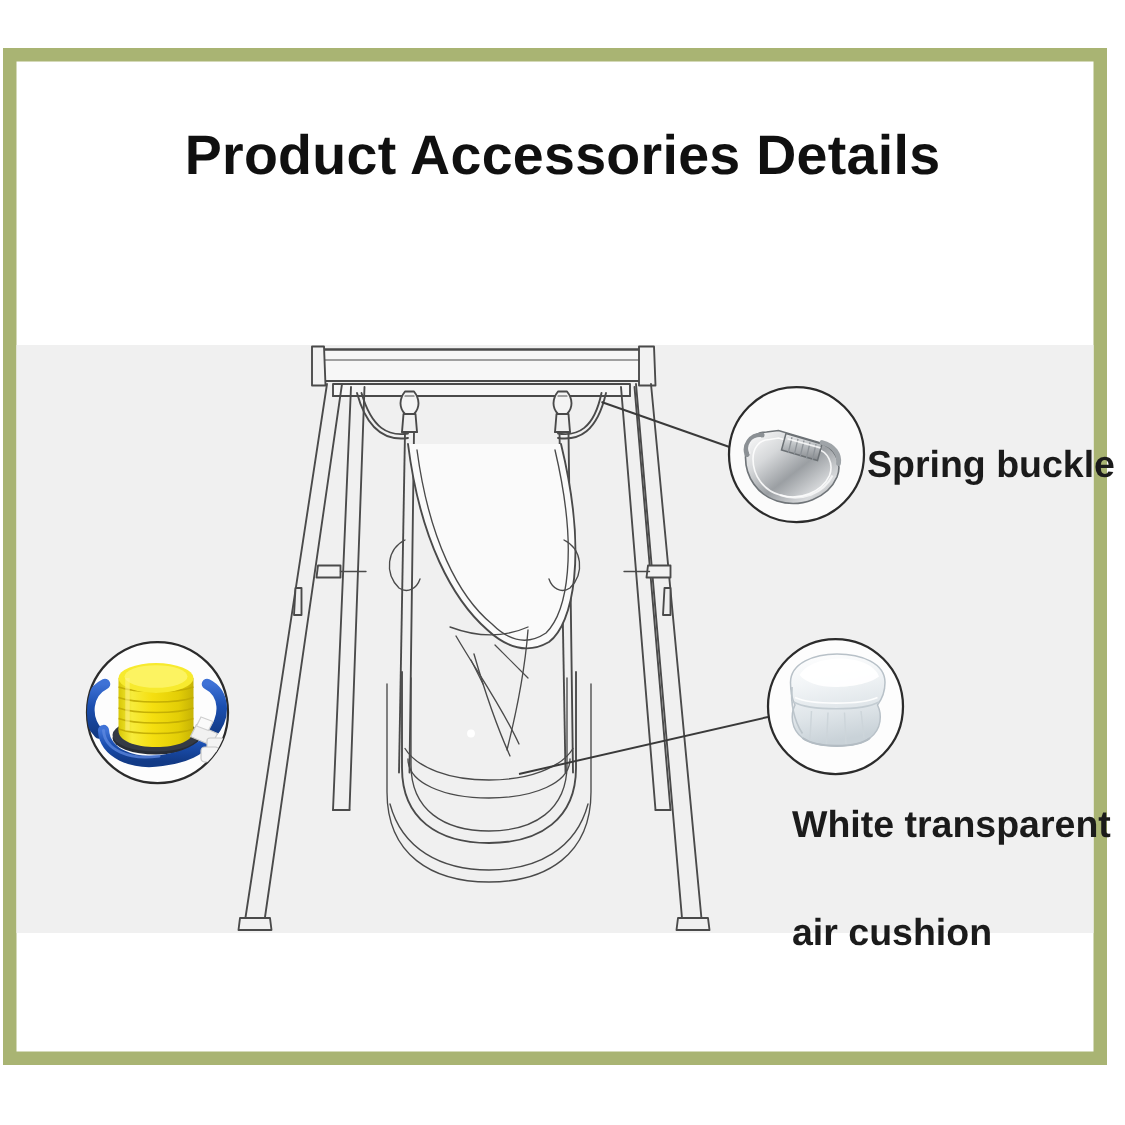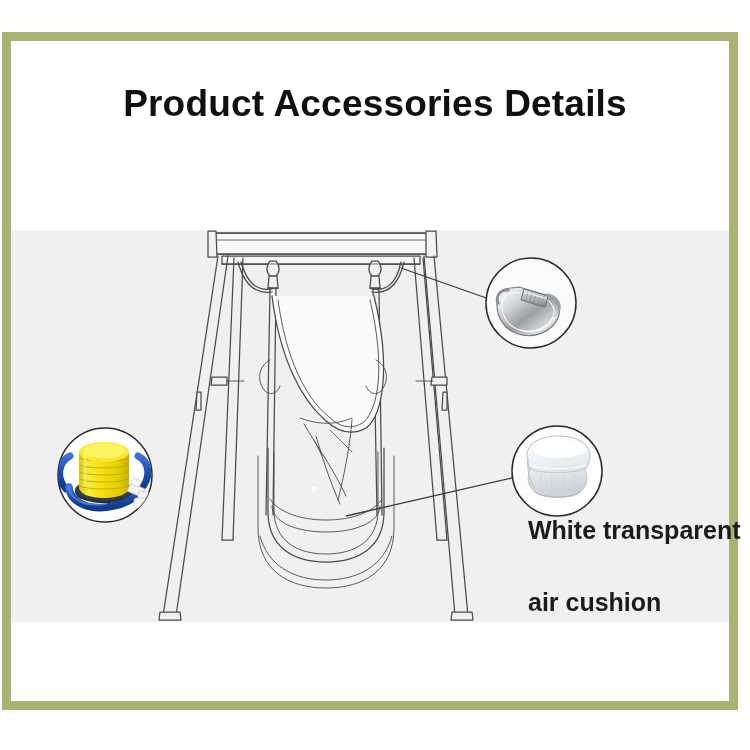--- a/index.html
+++ b/index.html
@@ -63,21 +63,21 @@
   .label {
     position: absolute;
     color: #1b1b1b;
     font-size: 25px;
     font-weight: 600;
     white-space: nowrap;
     line-height: 44px;
   }
   #label-spring  { left: 578px; top: 288px; }
   #label-inflator{ left: 55px;  top: 528px; }
-  #label-cushion { left: 528px; top: 508px; }
+  #label-cushion { left: 528px; top: 528px; }
   #label-cushion .l2 { display: block; margin-top: 28px; }
 </style>
 </head>
 <body>
 
 <div id="stage">
 
   <div id="frame"></div>
 
   <div id="gray-band"></div>
@@ -332,20 +332,21 @@
       </g>
 
       <path d="M535 492 C 545 499, 571 499, 580 492" fill="none" stroke="#b3bcc3" stroke-width="1.4"></path>
 
       <path d="M528 458 C 527 468, 529 480, 535 489" fill="none" stroke="#bcc5cb" stroke-width="1.1"></path>
 
       <ellipse cx="545" cy="447" rx="8" ry="3" fill="#ffffff" opacity="0.95"></ellipse>
     </g>
   </svg>
 
+  <div class="label" id="label-spring">Spring buckle</div>
 
 
   <div class="label" id="label-cushion">
     <span class="l1">White transparent</span>
     <span class="l2">air cushion</span>
   </div>
 
 </div>
 
 </body></html>

